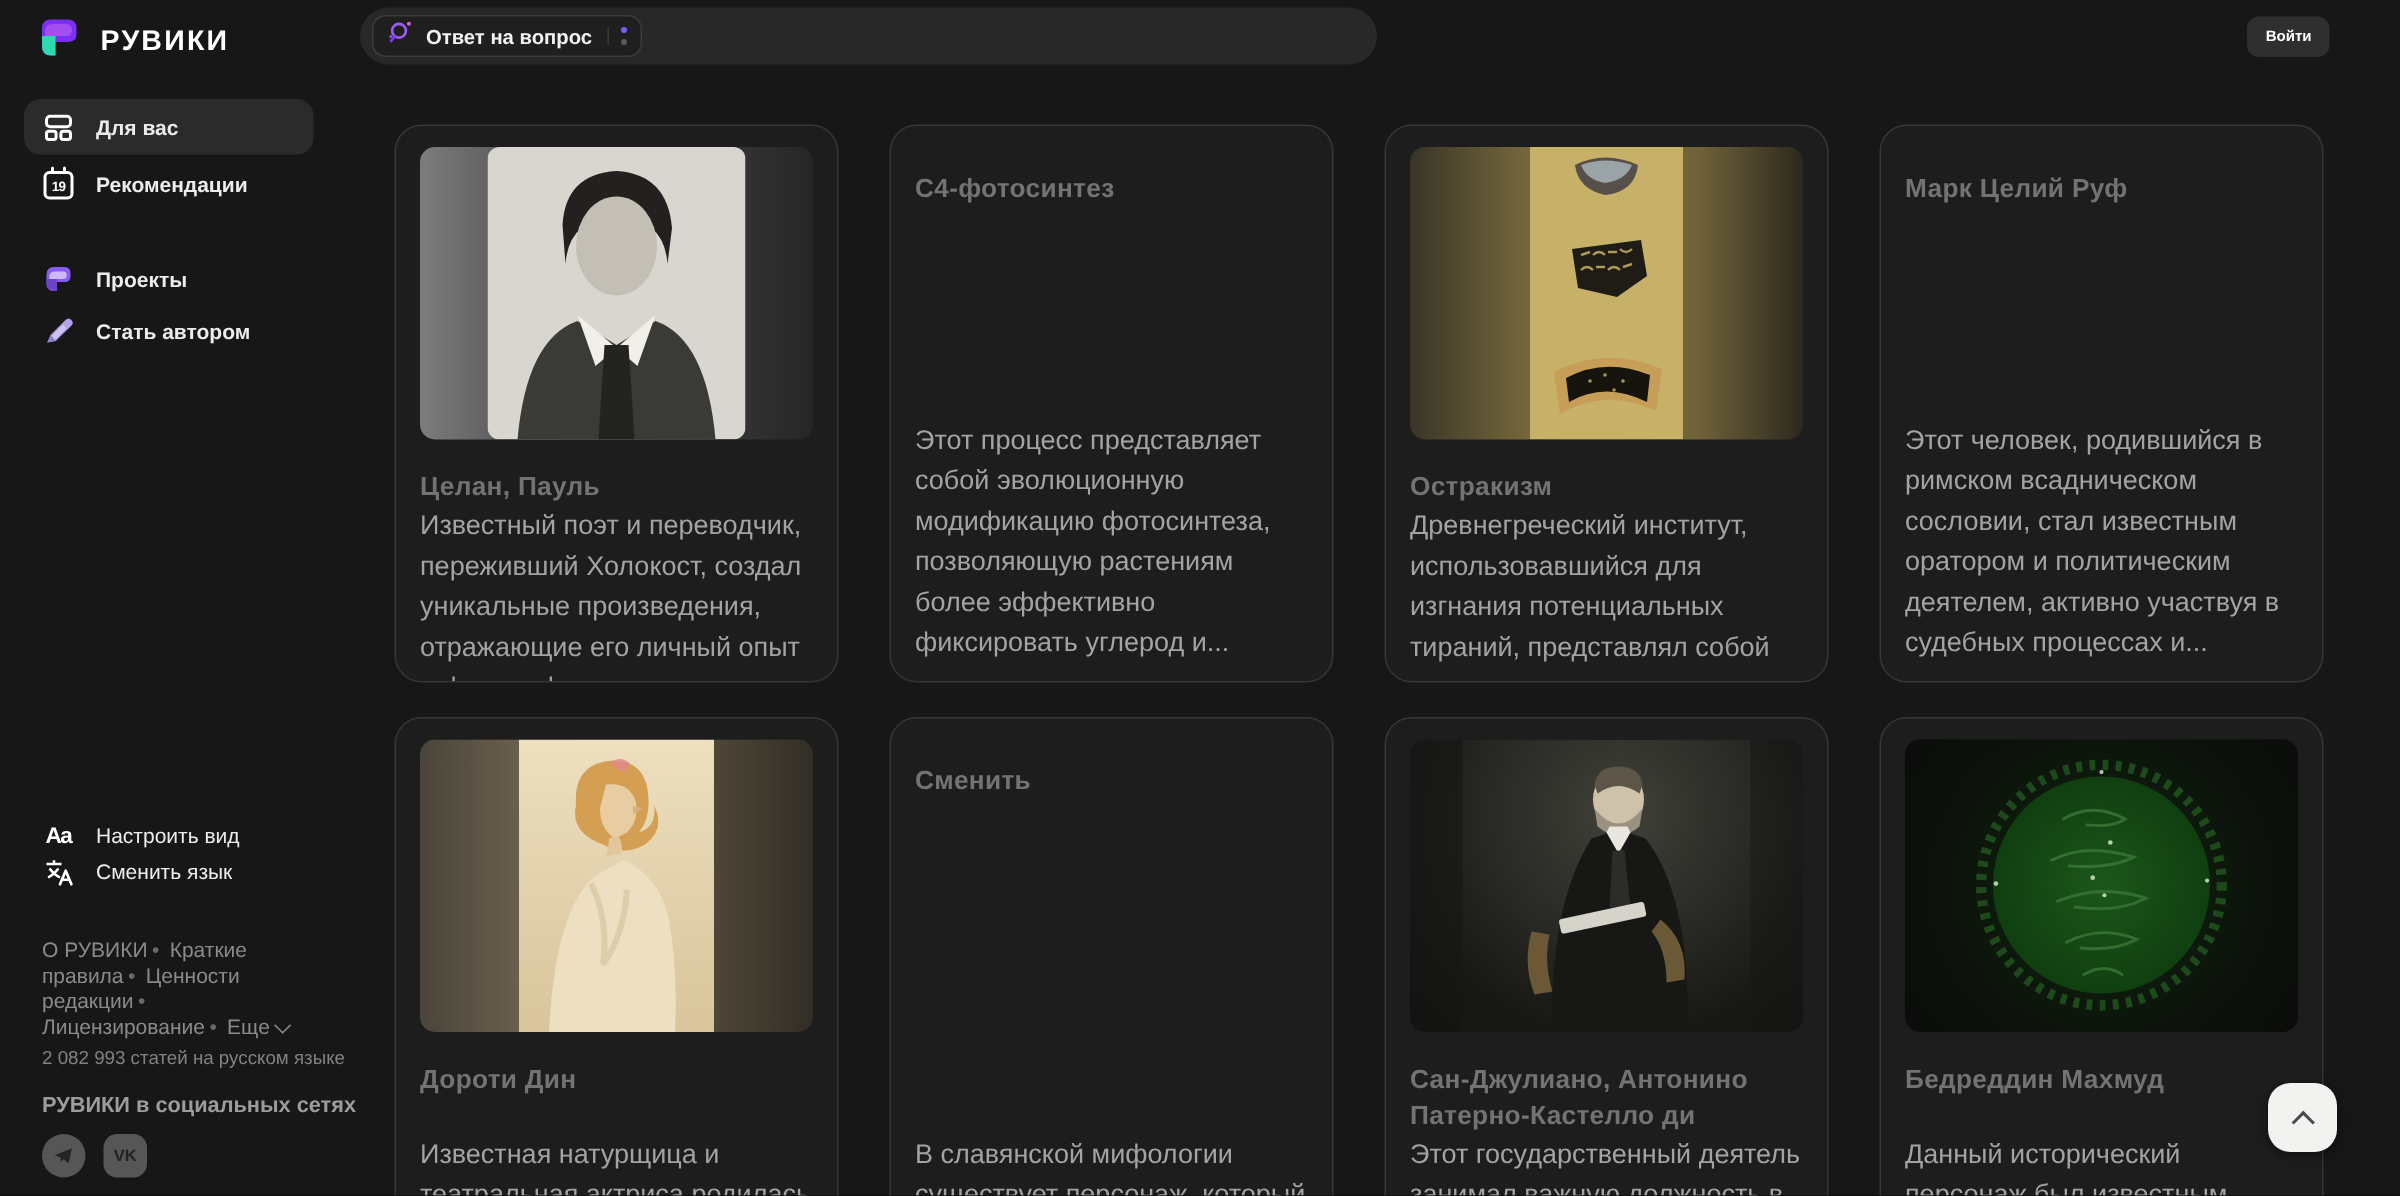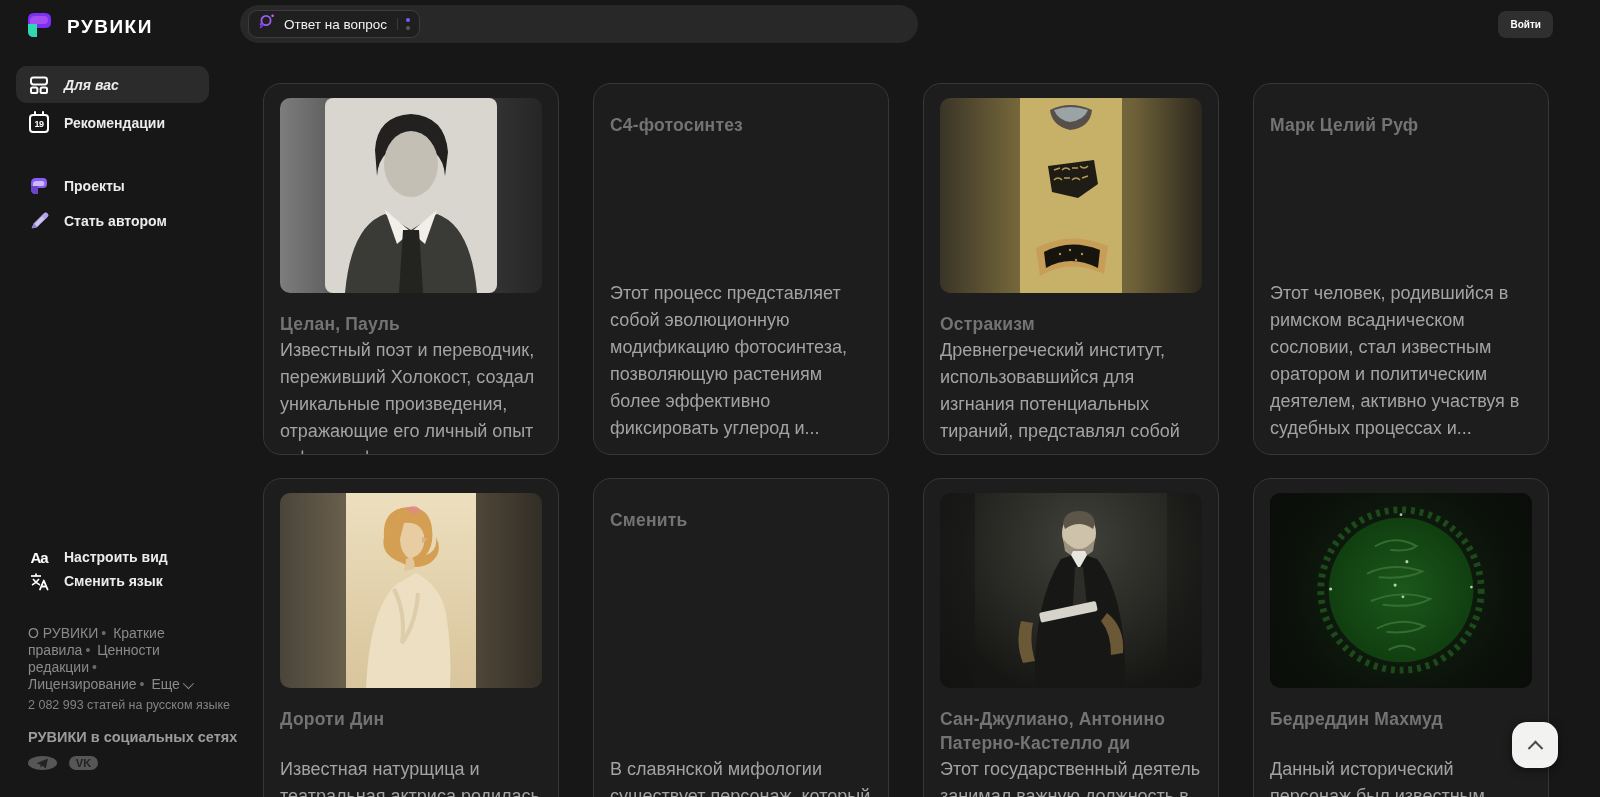--- a/index.html
+++ b/index.html
@@ -15,21 +15,21 @@
   .logo-text { font-size:19px; font-weight:bold; color:#fff; letter-spacing:1.5px; }
   .searchbar {
     position:absolute; left:240px; top:5px; width:678px; height:38px;
     background:#282828; border-radius:21px; display:flex; align-items:center; padding:0 6px;
   }
   .search-chip {
     display:flex; align-items:center; gap:8px; height:28px; margin-left:2px;
     background:#1f1f1f; border:1px solid #3d3d3d; border-radius:9px; padding:0 9px;
     cursor:pointer;
   }
-  .search-chip-label { font-size:13.5px; font-weight:normal; color:#f2f2f2; white-space:nowrap; }
+  .search-chip-label { font-size:13.5px; font-weight:bold; color:#f2f2f2; white-space:nowrap; }
   .chip-dots { display:flex; flex-direction:column; gap:4px; margin-left:2px; padding-left:8px; border-left:1px solid #3a3a3a; }
   .chip-dots i { width:4px; height:4px; border-radius:50%; display:block; }
   .chip-dots i.d1 { background:#7c5cff; }
   .chip-dots i.d2 { background:#5a5a5a; }
   .search-input {
     flex:1; background:transparent; border:0; outline:0; color:#ddd;
     font-size:15px; font-family:"Liberation Sans", sans-serif; padding:0 14px;
   }
   .search-input::placeholder { color:#6e6e6e; }
   .login-btn {
@@ -37,43 +37,43 @@
     background:#2f2f2f; border:0; border-radius:8px; color:#fff;
     font-size:10px; font-weight:bold; font-family:"Liberation Sans", sans-serif; cursor:pointer;
   }
 
   
   .sidebar { position:absolute; left:0; top:0; width:240px; height:797px; }
   .nav-item {
     position:absolute; left:16px; width:193px; height:37px; border-radius:11px;
     display:flex; align-items:center; gap:14px; padding:0 12px; cursor:pointer;
   }
-  .nav-item.active { background:#2b2b2b;font-style:italic; }
+  .nav-item.active { background:#2b2b2b; }
   .nav-label { font-size:14px; font-weight:600; color:#ececec; white-space:nowrap; }
   .nav-ic { width:22px; height:22px; display:flex; align-items:center; justify-content:center; flex:0 0 22px; }
   .cal { width:20px; height:19px; border:2px solid #fff; border-radius:4px; position:relative; margin-top:2px;
          display:flex; align-items:center; justify-content:center; }
   .cal:before, .cal:after { content:""; position:absolute; top:-5px; width:2px; height:4px; background:#fff; border-radius:1px; }
   .cal:before { left:3px; } .cal:after { right:3px; }
   .cal span { font-size:9px; font-weight:bold; color:#fff; letter-spacing:-0.5px; }
 
   .side-action { position:absolute; left:28px; display:flex; align-items:center; gap:14px; cursor:pointer; }
-  .side-action .nav-label { font-weight:bold; }
+  .side-action .nav-label { font-weight:normal; }
   .aa-ic { font-size:15px; font-weight:bold; color:#fff; letter-spacing:-1px; }
 
   .foot-links { position:absolute; left:28px; top:625px; width:190px; font-size:14px; color:#8a8a8a; line-height:17px; }
   .foot-links a { color:#8a8a8a; text-decoration:none; cursor:pointer; }
   .foot-links .dot { color:#6a6a6a; padding:0 3px; }
   .chev-dn { display:inline-block; width:8px; height:8px; margin-left:3px;
              border-right:1.5px solid #8a8a8a; border-bottom:1.5px solid #8a8a8a;
              transform:rotate(45deg) translateY(-2px); }
   .article-count { position:absolute; left:28px; top:698px; font-size:12.5px; color:#828282; }
   .social-heading { position:absolute; left:28px; top:729px; font-size:14.5px; font-weight:bold; color:#9c9c9c; }
   .socials { position:absolute; left:28px; top:756px; display:flex; gap:12px; }
-  .soc { width:29px; height:14px; background:#565656; display:flex; align-items:center; justify-content:center; cursor:pointer; }
+  .soc { width:29px; height:29px; background:#565656; display:flex; align-items:center; justify-content:center; cursor:pointer; }
   .soc.tg { border-radius:50%; }
   .soc.vk { border-radius:9px; font-size:11px; font-weight:bold; color:#222; }
 
   
   .content {
     position:absolute; left:263px; top:83px; width:1286px;
     display:grid; grid-template-columns:repeat(4,296px); grid-auto-rows:372px; gap:23px 34px;
   }
   .card {
     background:#1d1d1d; border:1px solid #373737; border-radius:18px;

